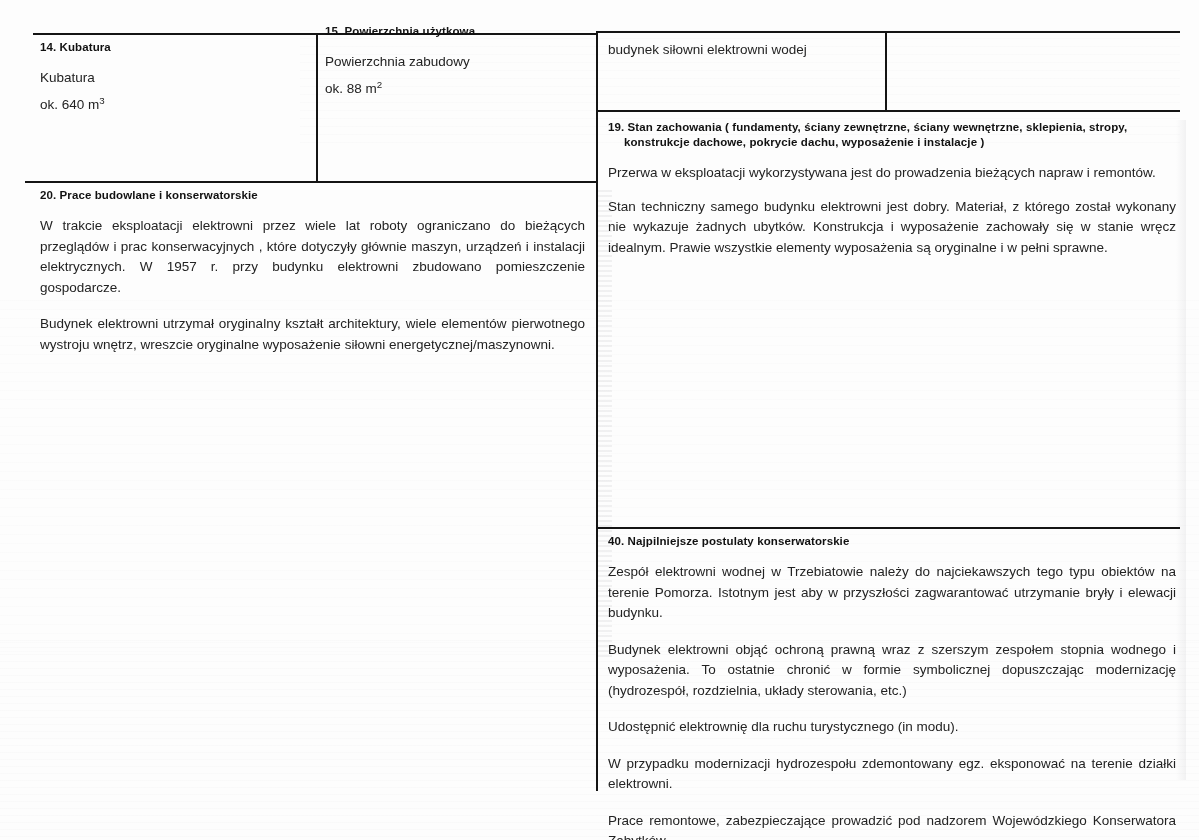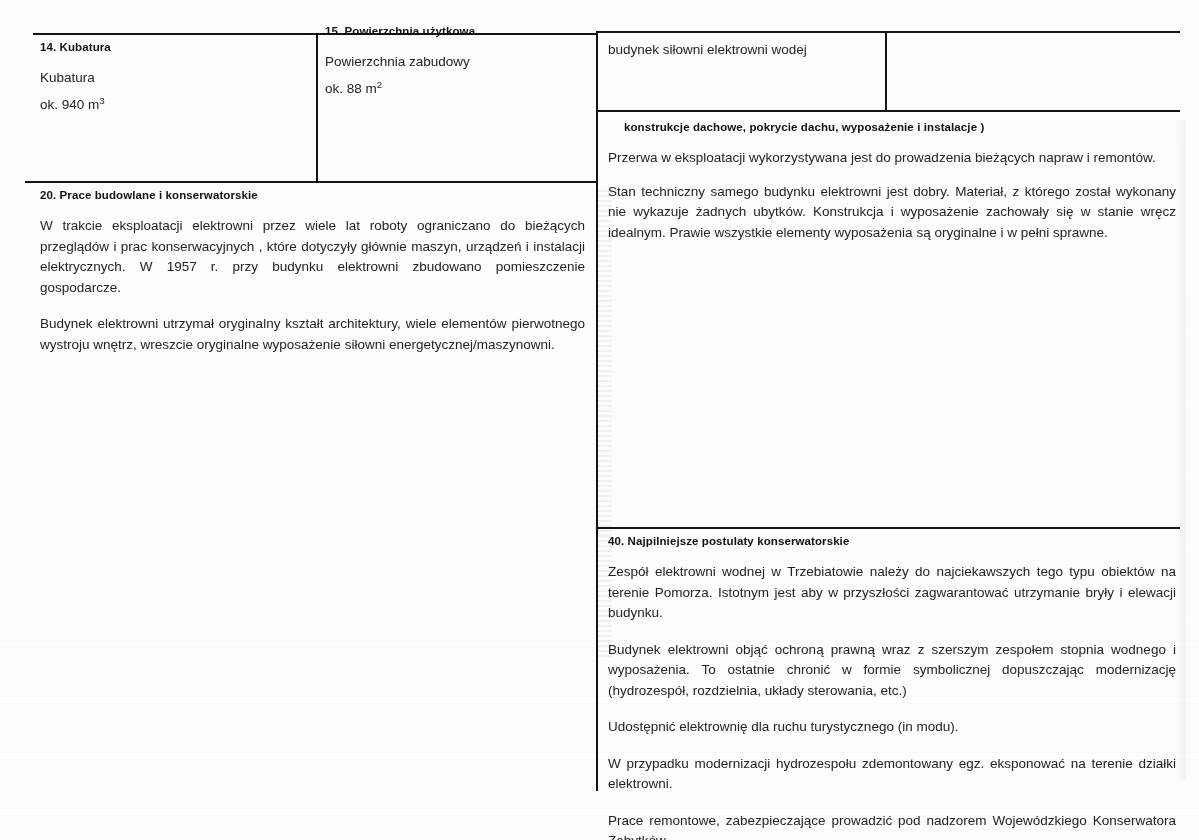--- a/index.html
+++ b/index.html
@@ -156,21 +156,21 @@
 
   <div class="vrule" style="left:316px; top:33px; height:148px;"></div>
 
   <div class="vrule" style="left:885px; top:33px; height:78px;"></div>
 
   <div class="vrule" style="left:596px; top:31px; height:760px;"></div>
 
   <div class="cell" id="cell-14">
     <div class="cell-title">14. Kubatura</div>
     <div class="cell-body tight">Kubatura</div>
-    <div class="cell-body"><span>ok. 940 m</span><sup>3</sup></div>
+    <div class="cell-body"><span>ok. 640 m</span><sup>3</sup></div>
   </div>
 
   <div class="cell" id="cell-15">
     <div class="cell-title">15. Powierzchnia użytkowa</div>
     <div class="cell-body tight">Powierzchnia zabudowy</div>
     <div class="cell-body"><span>ok. 88 m</span><sup>2</sup></div>
   </div>
 
   <div class="cell" id="cell-16">
     <div class="cell-body">budynek siłowni elektrowni wodej</div>
@@ -178,20 +178,21 @@
 
 
   <div class="cell" id="cell-18">
     <div class="cell-title">20. Prace budowlane i konserwatorskie</div>
     <div class="cell-body justify loose">W trakcie eksploatacji elektrowni przez wiele lat roboty ograniczano do bieżących przeglądów i prac konserwacyjnych , które dotyczyły głównie maszyn, urządzeń i instalacji elektrycznych. W 1957 r. przy budynku elektrowni zbudowano pomieszczenie gospodarcze.</div>
     <div class="cell-body justify">Budynek elektrowni utrzymał oryginalny kształt architektury, wiele elementów pierwotnego wystroju wnętrz, wreszcie oryginalne wyposażenie siłowni energetycznej/maszynowni.</div>
   </div>
 
   <div class="cell" id="cell-19">
     <div class="cell-title indented-wrap">
+      <span>19. Stan zachowania ( fundamenty, ściany zewnętrzne, ściany wewnętrzne, sklepienia, stropy,</span>
       <span class="sub-line">konstrukcje dachowe, pokrycie dachu, wyposażenie i instalacje )</span>
     </div>
     <div class="cell-body justify">Przerwa w eksploatacji wykorzystywana jest do prowadzenia bieżących napraw i remontów.</div>
     <div class="cell-body justify loose">Stan techniczny samego budynku elektrowni jest dobry. Materiał, z którego został wykonany nie wykazuje żadnych ubytków. Konstrukcja i wyposażenie zachowały się w stanie wręcz idealnym. Prawie wszystkie elementy wyposażenia są oryginalne i w pełni sprawne.</div>
   </div>
 
   <div class="cell" id="cell-20">
     <div class="cell-title">40. Najpilniejsze postulaty konserwatorskie</div>
     <div class="cell-body justify loose">Zespół elektrowni wodnej w Trzebiatowie należy do najciekawszych tego typu obiektów na terenie Pomorza. Istotnym jest aby w przyszłości zagwarantować utrzymanie bryły i elewacji budynku.</div>
     <div class="cell-body justify loose">Budynek elektrowni objąć ochroną prawną wraz z szerszym zespołem stopnia wodnego i wyposażenia. To ostatnie chronić w formie symbolicznej dopuszczając modernizację (hydrozespół, rozdzielnia, układy sterowania, etc.)</div>

